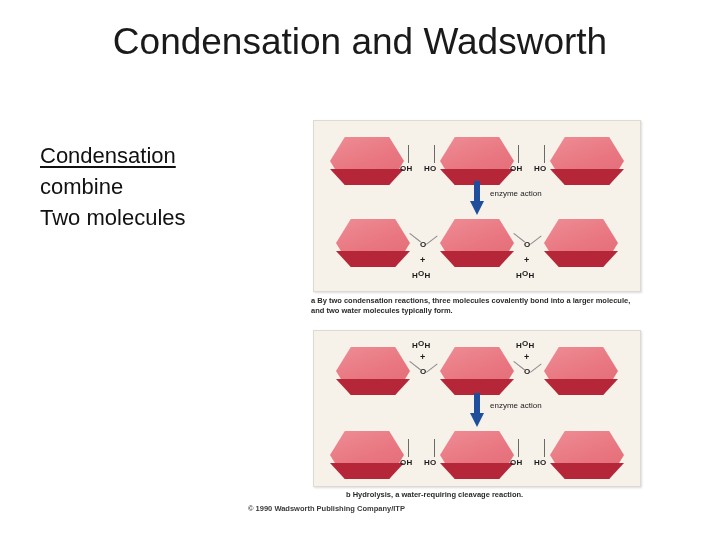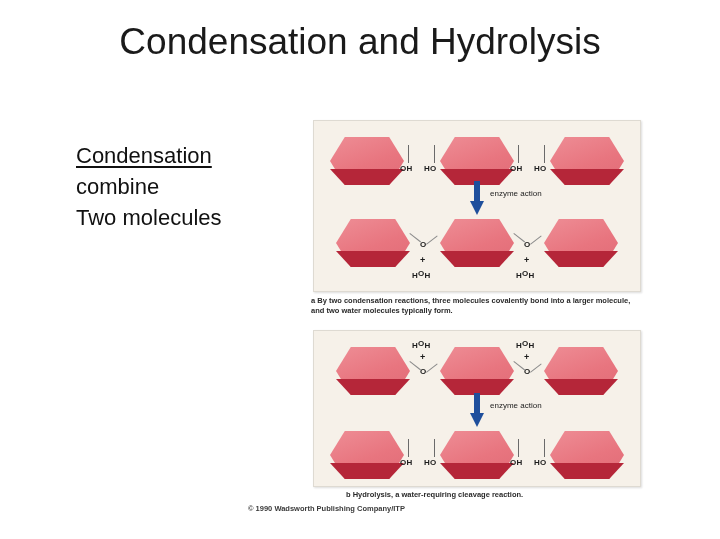--- a/index.html
+++ b/index.html
@@ -30,21 +30,21 @@
     line-height: 44px;
   }
 
   
   #text-column {
     position: absolute;
     left: 40px;
     top: 140px;
     width: 250px;
   }
-  .text-block { margin-bottom: 46px; margin-left: 36px; }
+  .text-block { margin-bottom: 46px; }
   .block-heading {
     font-size: 22px;
     line-height: 31px;
     text-decoration: underline;
     text-underline-offset: 3px;
     color: #111111;
   }
   .block-line {
     font-size: 22px;
     line-height: 31px;
@@ -165,21 +165,21 @@
     left: 0px; top: 386px;
     font-size: 7.5px;
     font-weight: bold;
     color: #3a3a3a;
     white-space: nowrap;
   }
 </style>
 </head>
 <body>
 
-<div id="slide-title">Condensation and Hydrolysis</div>
+<div id="slide-title">Condensation and Wadsworth</div>
 
 <div id="text-column">
 
   <div class="text-block">
     <div class="block-heading">Condensation</div>
     <div class="block-line">combine</div>
     <div class="block-line">Two molecules</div>
   </div>
 
   <div class="text-block">

